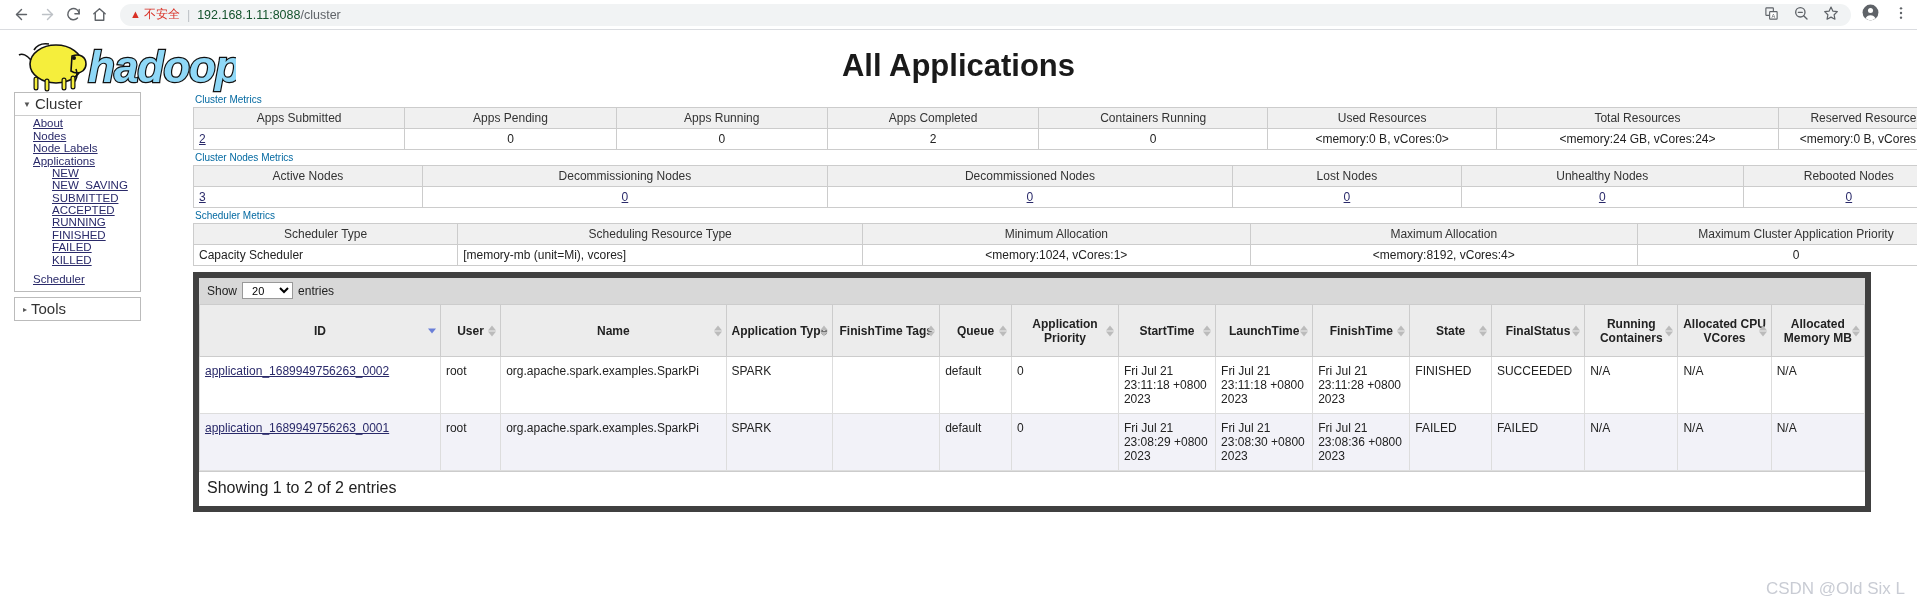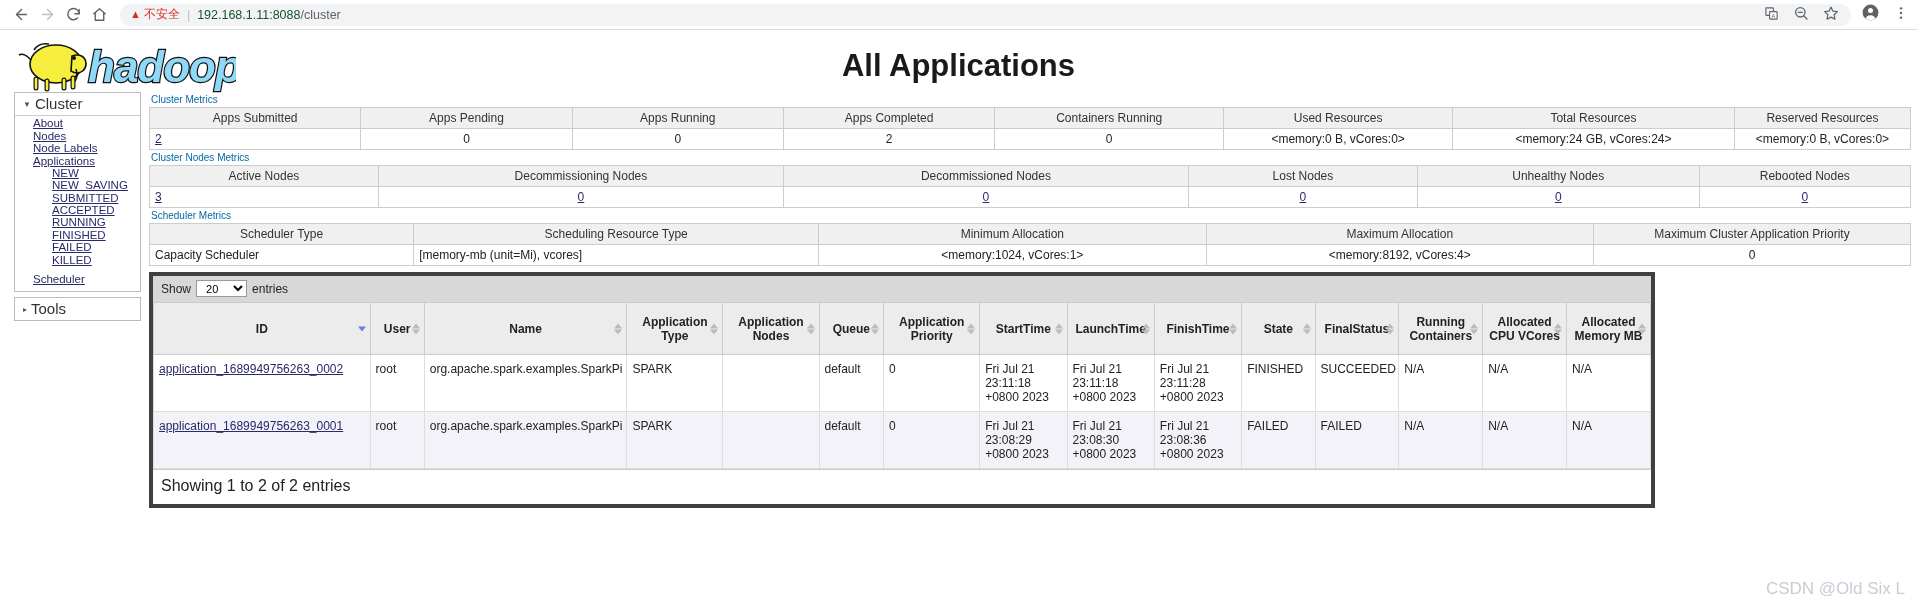--- a/index.html
+++ b/index.html
@@ -59,21 +59,21 @@
     position: absolute;
     top: 18px; left: 0; right: 0;
     text-align: center;
     font-size: 31px;
     font-weight: bold;
     color: #1a1a1a;
     font-family: "Liberation Sans", sans-serif;
     pointer-events: none;
   }
 
-  .body-cols { display: flex; align-items: flex-start; }
+  .body-cols { display: flex; align-items: flex-start; gap: 44px; }
 
   
   .sidebar { width: 141px; flex: 0 0 141px; padding-left: 14px; }
   .nav-box {
     border: 1px solid #bbb;
     background: #fff;
     margin-bottom: 5px;
   }
   .nav-head {
     font-size: 15px;
@@ -134,22 +134,22 @@
     text-align: center;
     white-space: nowrap;
     overflow: hidden;
   }
   table.metrics td.lf { text-align: left; }
   table.metrics td a { color: #2a2a6a; text-decoration: underline; }
   .mtbl-wrap { overflow: hidden; width: 1762px; }
 
   
   .apps-panel {
-    width: 1506px;
-    border: 4px solid #404040;
+    width: 1678px;
+    border: 6px solid #404040;
     background: #fff;
     margin-top: 6px;
   }
   .apps-toolbar {
     background: #d8d8d8;
     padding: 4px 8px 5px 8px;
     font-size: 12px;
     color: #222;
     display: flex;
     align-items: center;
@@ -474,21 +474,21 @@
                   </span>
               </th>
               <th style="width:5.5%">
                 <span>Application Type</span>
                 <span class="sort-arrows">
                     <span class="tri-up"></span>
                     <span class="tri-dn"></span>
                   </span>
               </th>
               <th style="width:5.5%">
-                <span>Application Nodes</span>
+                <span>FinishTime Tags</span>
                 <span class="sort-arrows">
                     <span class="tri-up"></span>
                     <span class="tri-dn"></span>
                   </span>
               </th>
               <th style="width:3.7%">
                 <span>Queue</span>
                 <span class="sort-arrows">
                     <span class="tri-up"></span>
                     <span class="tri-dn"></span>

